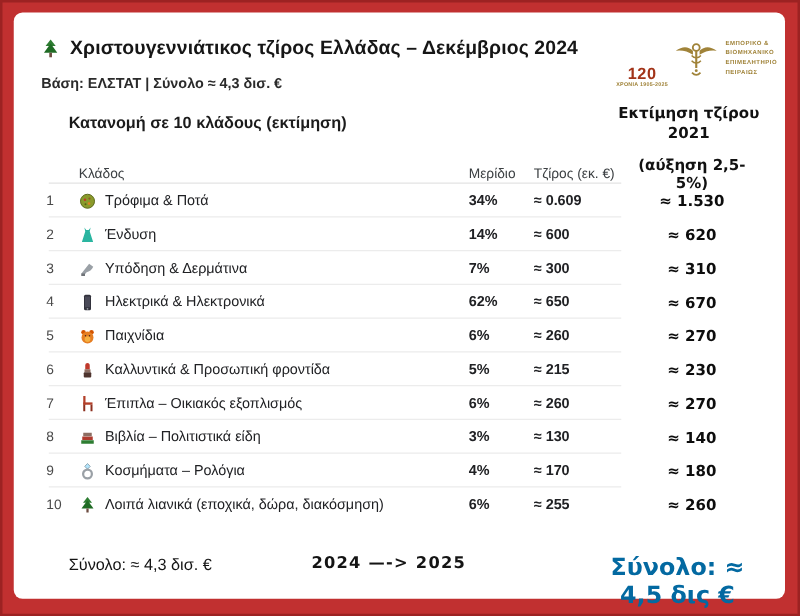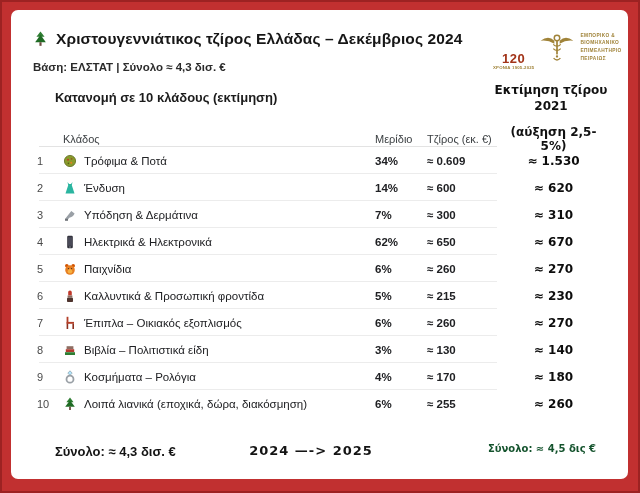--- a/index.html
+++ b/index.html
@@ -52,28 +52,28 @@
     font-family:"DejaVu Sans",sans-serif;font-size:12px;font-weight:700;color:#111;text-align:center;
   }
   .cell-num{font-size:11px;color:#4a4a4a;}
   .cell-label{display:flex;align-items:center;gap:7px;font-size:11.5px;font-weight:500;color:#202124;}
   .cell-share,.cell-turnover{font-size:11.5px;font-weight:600;color:#202124;}
   .cell-est{
     font-family:"DejaVu Sans",sans-serif;font-size:12px;font-weight:700;color:#0d0d0d;text-align:center;
   }
   .icon{display:inline-flex;width:14px;height:14px;flex:0 0 14px;}
   
-  .footer-left{position:absolute;left:44px;top:434px;font-size:13px;font-weight:700;color:#141414;}
+  .footer-left{position:absolute;left:44px;top:434px;font-size:13px;font-weight:400;color:#141414;}
   .footer-center{
     position:absolute;left:230px;top:433px;width:140px;text-align:center;
     font-family:"DejaVu Sans",sans-serif;font-size:13px;font-weight:700;color:#141414;letter-spacing:1px;
   }
   .footer-right{
     position:absolute;left:466px;top:433px;width:130px;text-align:center;
-    font-family:"DejaVu Sans",sans-serif;font-size:10px;font-weight:700;color:#14532d;
+    font-family:"DejaVu Sans",sans-serif;font-size:19px;font-weight:700;color:#0369a1;
   }
 </style>
 </head>
 <body>
 
 <div id="frame">
   <div id="card">
 
     <div class="title-row">
       <span class="icon" style="width:15px;height:16px;flex-basis:15px">

